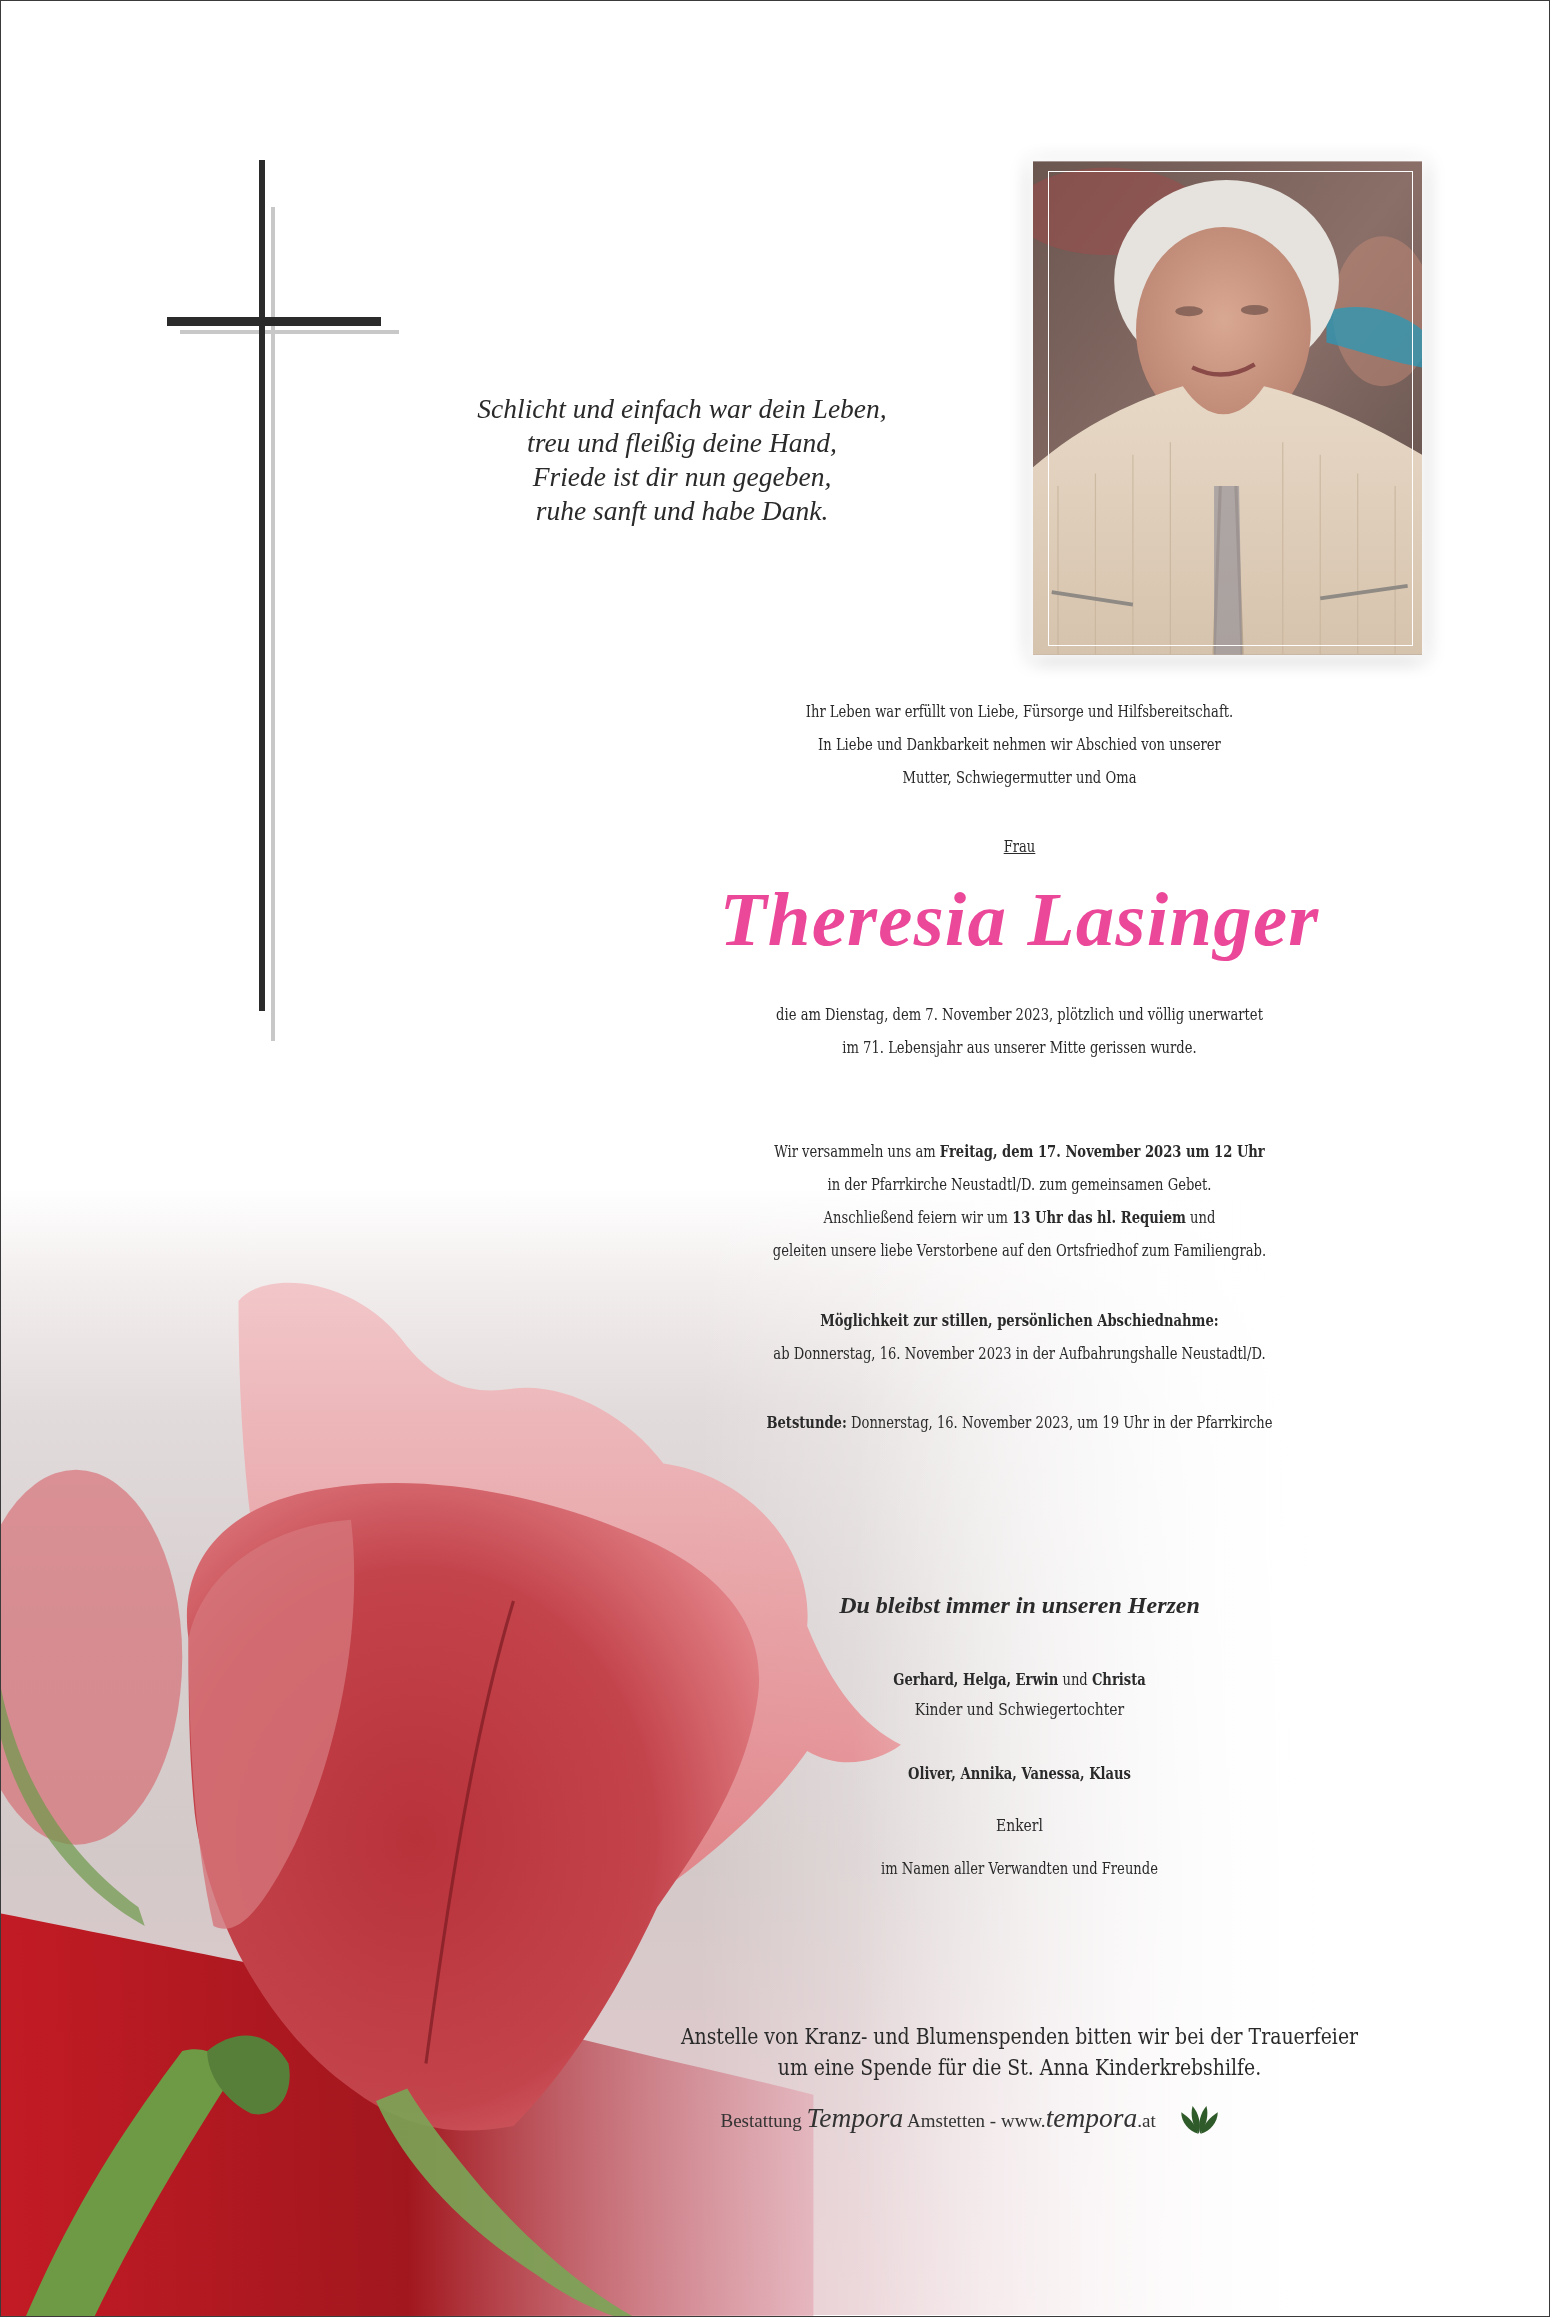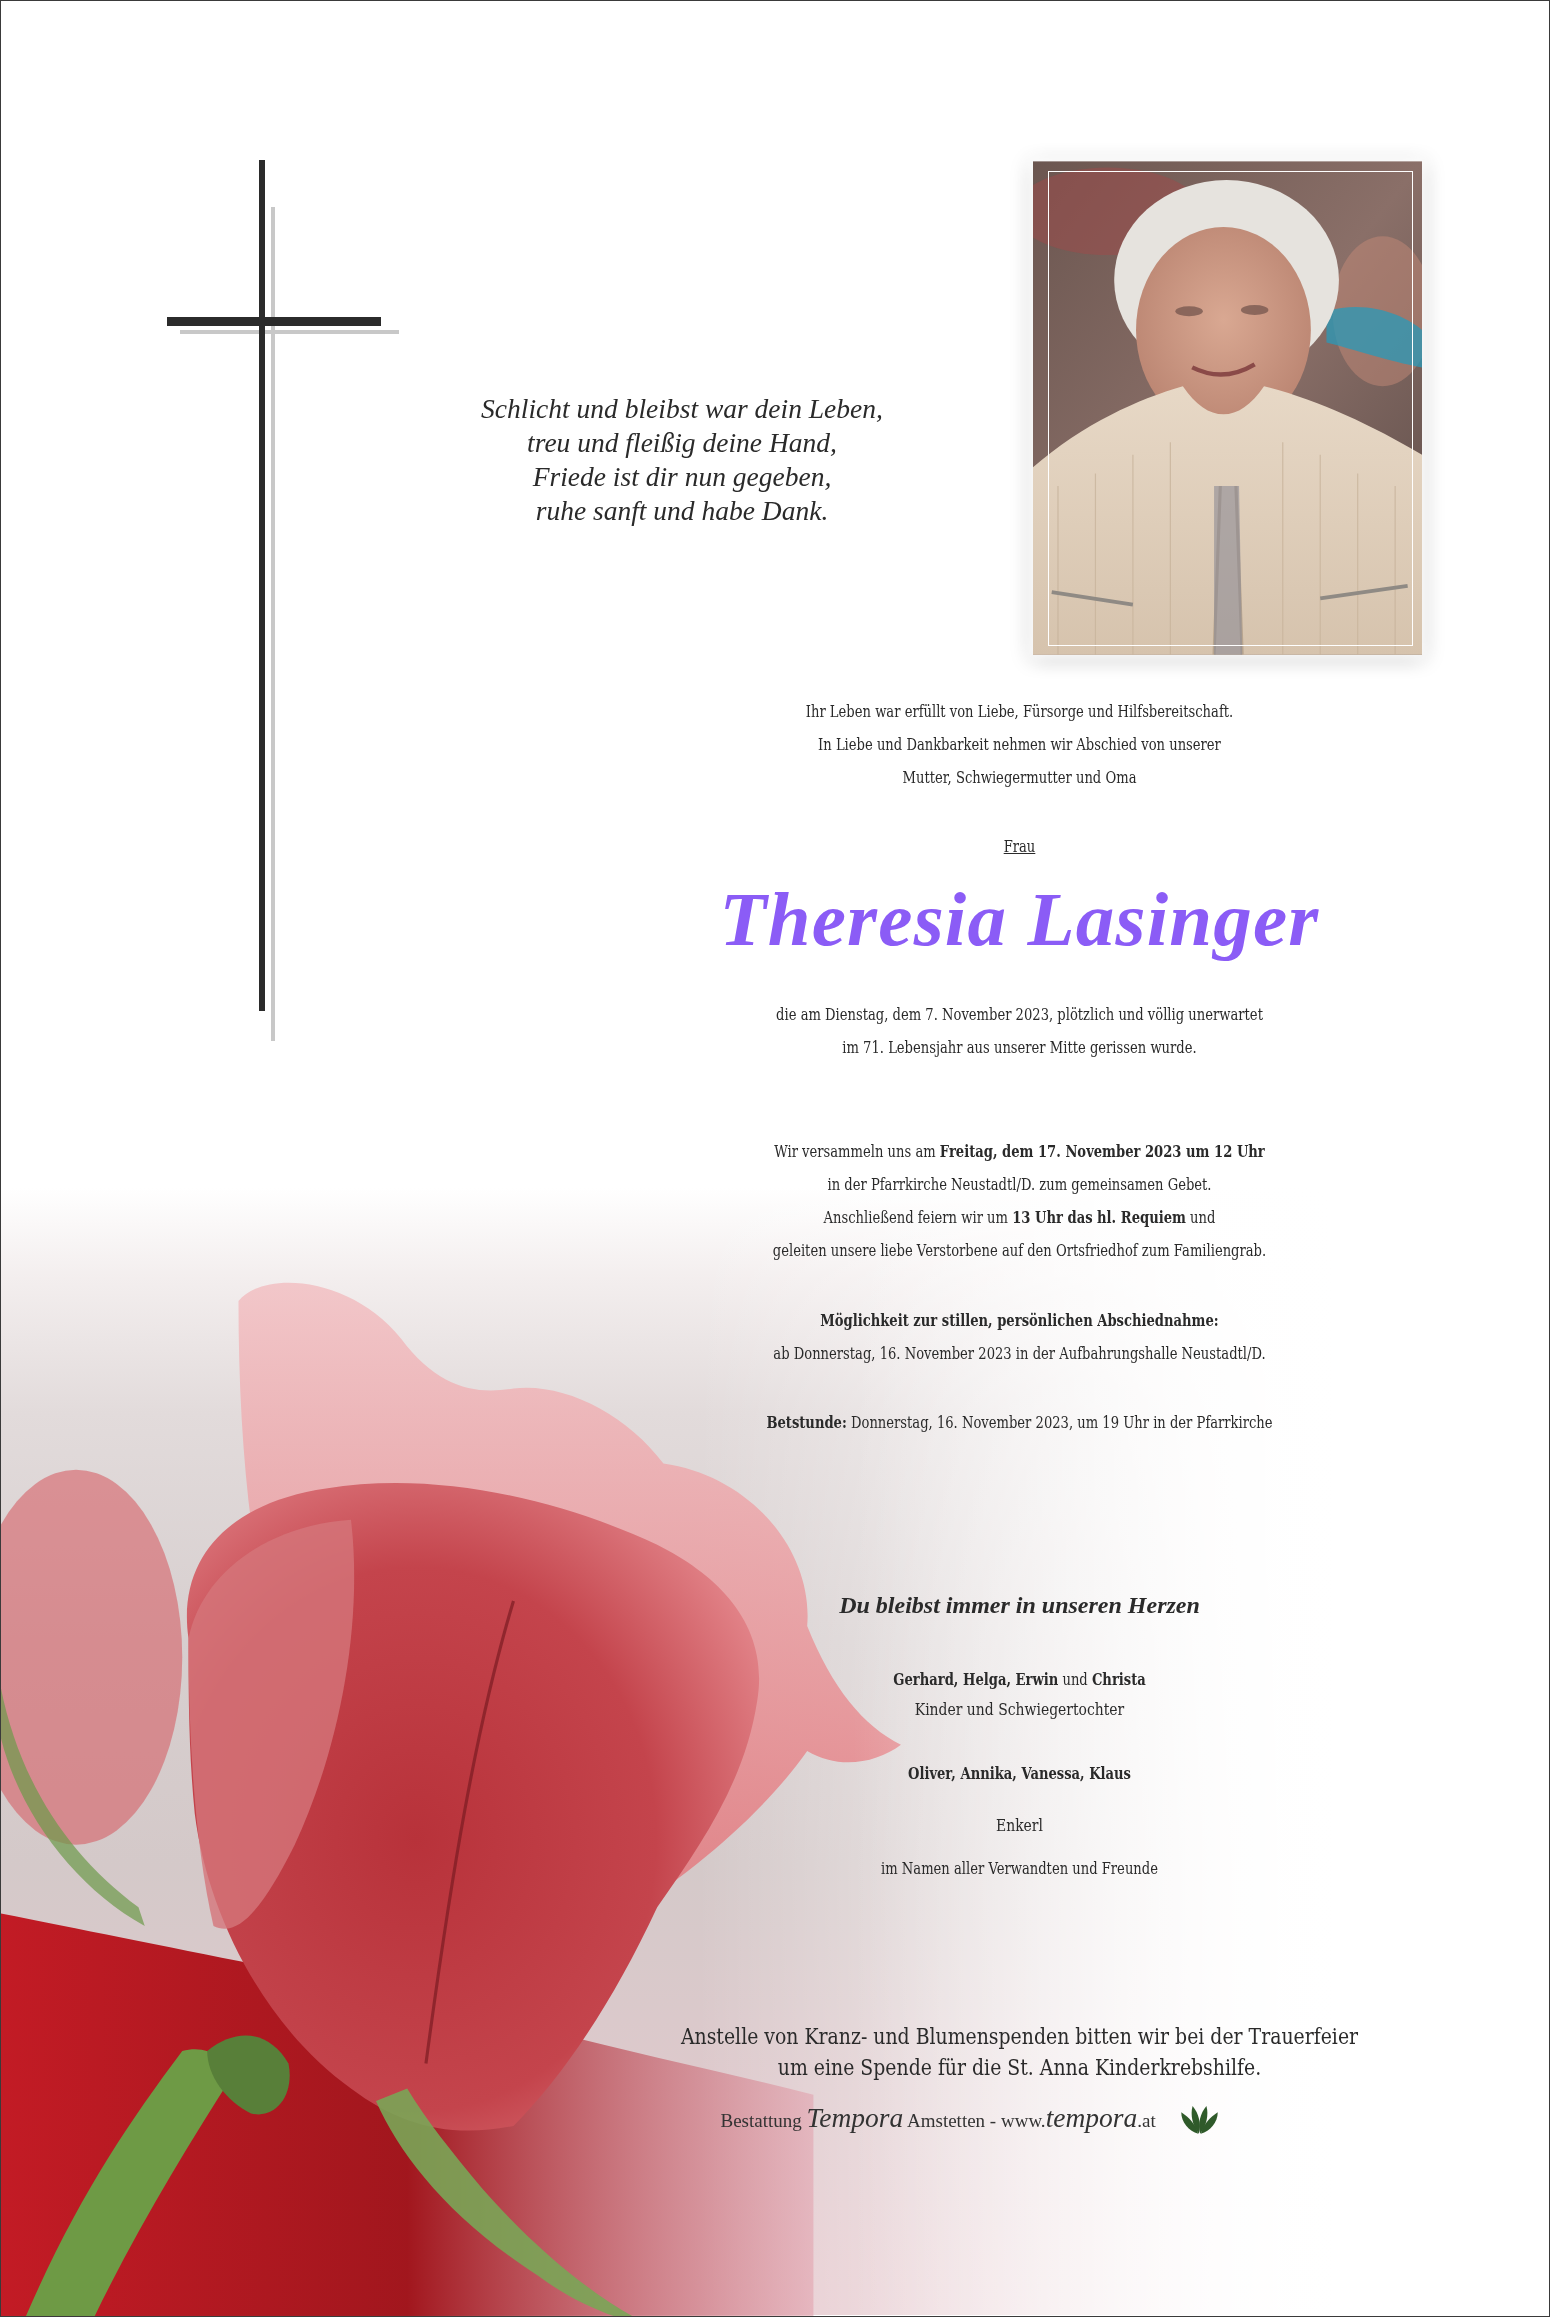--- a/index.html
+++ b/index.html
@@ -32,21 +32,21 @@
     border:1.2px solid #ffffff; box-sizing:border-box; pointer-events:none;
   }
   
   .txt { position:absolute; left:531px; width:975px; text-align:center; color:#2a2a2a;
          font-family:"DejaVu Serif", "Liberation Serif", serif; }
   .condensed { transform:scaleX(0.82); transform-origin:center; }
   .poem { font-family:"Liberation Serif", serif; font-style:italic; font-size:27.5px; line-height:34px; color:#2a2a2a;
           position:absolute; left:400px; width:562px; top:391px; text-align:center; }
   .body-text { font-size:16px; line-height:33px; }
   .name { font-family:"Liberation Serif", serif; font-style:italic; font-weight:bold; font-size:77px; line-height:81px;
-          letter-spacing:1.2px; color:#8b5cf6; }
+          letter-spacing:1.2px; color:#ec4899; }
   .script { font-family:"Liberation Serif", serif; font-style:italic; font-weight:bold; font-size:24px; line-height:40px;text-align:center; }
   b { font-weight:bold; }
   .small { font-size:17px; line-height:25px; }
   .footer-credit { font-family:"Liberation Serif", serif; font-size:19px; color:#333; }
   .footer-credit i { font-size:27.5px; font-style:italic; }
   .leaf-icon { display:inline-block; vertical-align:middle; margin-left:19px; }
 </style>
 </head>
 <body>
 
@@ -93,21 +93,21 @@
 
     <rect x="0" y="1900" width="2477" height="1804" fill="url(#fadeR)"></rect>
   </svg>
 
   <div class="cross-shadow-v"></div>
   <div class="cross-shadow-h"></div>
   <div class="cross-v"></div>
   <div class="cross-h"></div>
 
   <div class="poem">
-    <div>Schlicht und bleibst war dein Leben,</div>
+    <div>Schlicht und einfach war dein Leben,</div>
     <div>treu und fleißig deine Hand,</div>
     <div>Friede ist dir nun gegeben,</div>
     <div>ruhe sanft und habe Dank.</div>
   </div>
 
   <div class="photo-wrap">
     <svg width="389" height="494" viewBox="0 0 623 790" xmlns="http://www.w3.org/2000/svg">
       <defs>
         <linearGradient id="pbg" x1="0" y1="0" x2="1" y2="1">
           <stop offset="0" stop-color="#6b5650"></stop>

